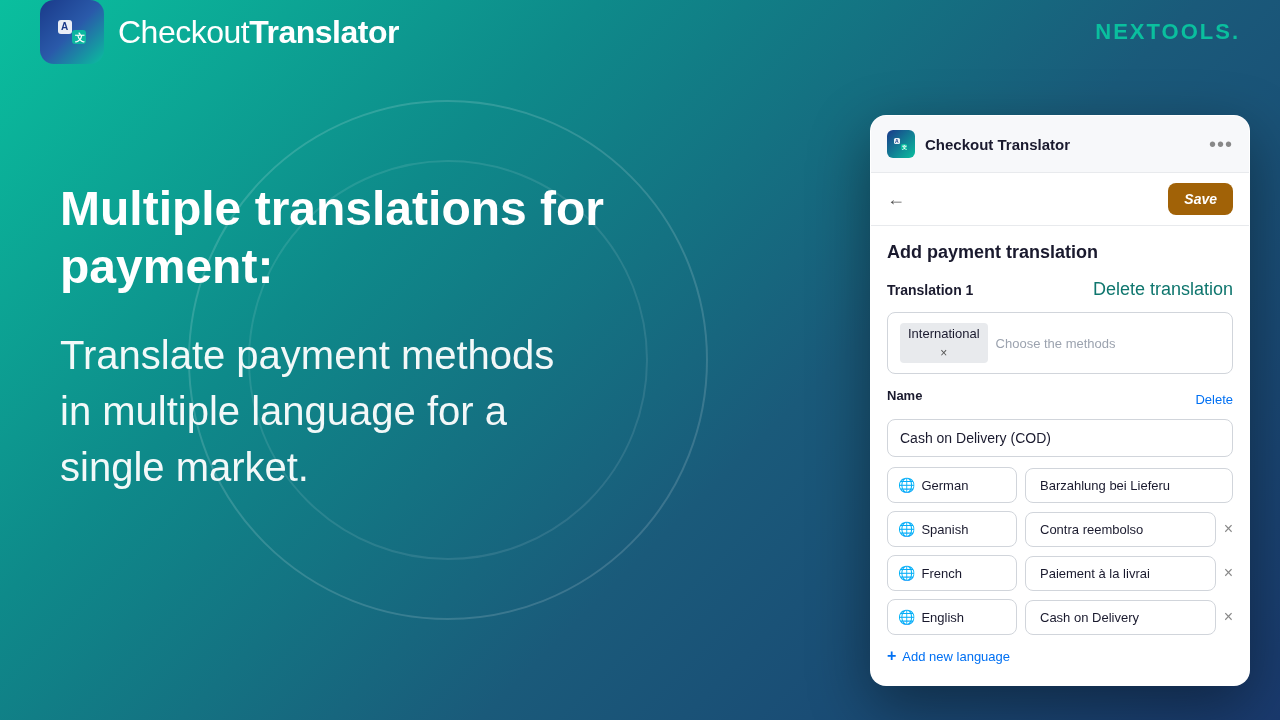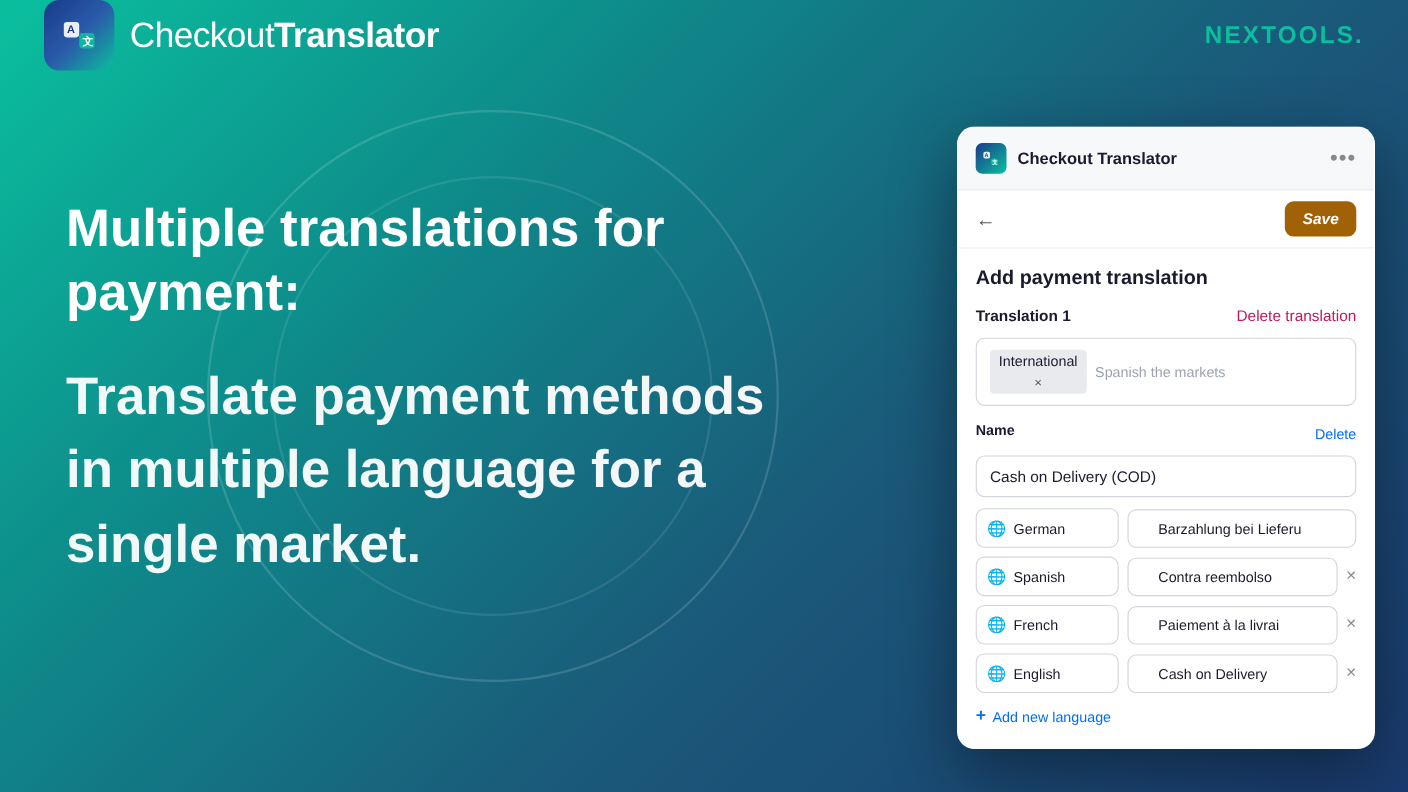--- a/index.html
+++ b/index.html
@@ -105,22 +105,22 @@
       color: white;
       max-width: 700px;
     }
     .hero h1 {
       font-size: 48px;
       font-weight: 800;
       line-height: 1.2;
       margin-bottom: 32px;
     }
     .hero p {
-      font-size: 48px;
-      font-weight: 700;
+      font-size: 40px;
+      font-weight: 400;
       line-height: 1.4;
       opacity: 0.95;
     }
 
     
     .app-window {
       position: absolute;
       right: 30px;
       top: 115px;
       width: 380px;
@@ -216,22 +216,22 @@
       align-items: center;
       justify-content: space-between;
       margin-bottom: 12px;
     }
     .translation-label {
       font-size: 14px;
       font-weight: 600;
       color: #1a1a2e;
     }
     .delete-link {
-      font-size: 14px;
-      color: #be185d;
+      font-size: 18px;
+      color: #0f766e;
       cursor: pointer;
       font-weight: 500;
       text-align: center;
     }
 
     
     .section-label {
       font-size: 13px;
       font-weight: 600;
       color: #1a1a2e;
@@ -314,21 +314,21 @@
       gap: 6px;
     }
     .lang-globe {
       font-size: 14px;
       color: #555;
     }
     .lang-translation {
       flex: 1;
       border: 1px solid #d1d5db;
       border-radius: 8px;
-      padding: 9px 27px;
+      padding: 9px 14px;
       font-size: 13px;
       color: #1a1a2e;
       overflow: hidden;
       white-space: nowrap;
       text-overflow: ellipsis;
     }
     .lang-x {
       color: #888;
       font-size: 16px;
       cursor: pointer;
@@ -418,21 +418,21 @@
       <span class="translation-label">Translation 1</span>
       <span class="delete-link">Delete translation</span>
     </div>
 
     
     <div class="markets-input">
       <div class="market-tag">
         <span>International</span>
         <span class="market-tag-x">×</span>
       </div>
-      <span class="markets-placeholder">Spanish the markets</span>
+      <span class="markets-placeholder">Choose the methods</span>
     </div>
 
     
     <div class="name-header">
       <span class="section-label">Name</span>
       <span class="name-delete">Delete</span>
     </div>
     <input class="text-input" type="text" value="Cash on Delivery (COD)" style="">
 
     

